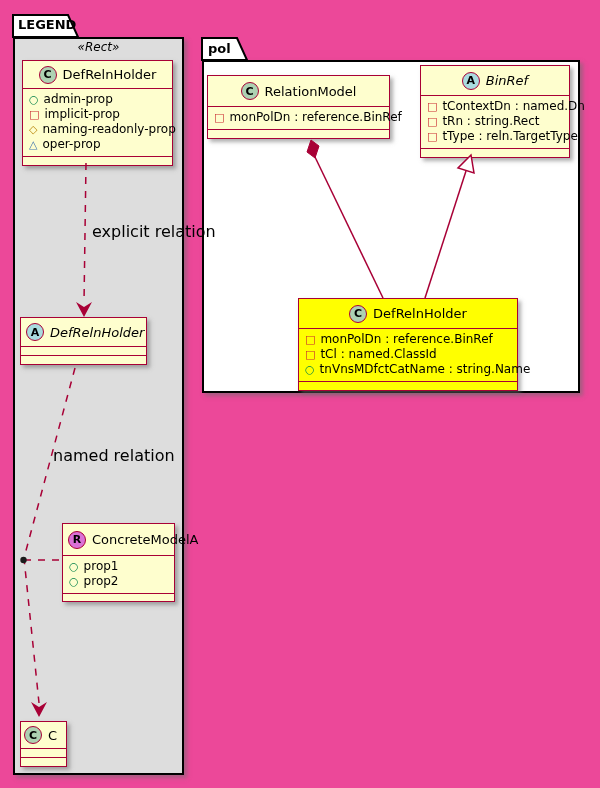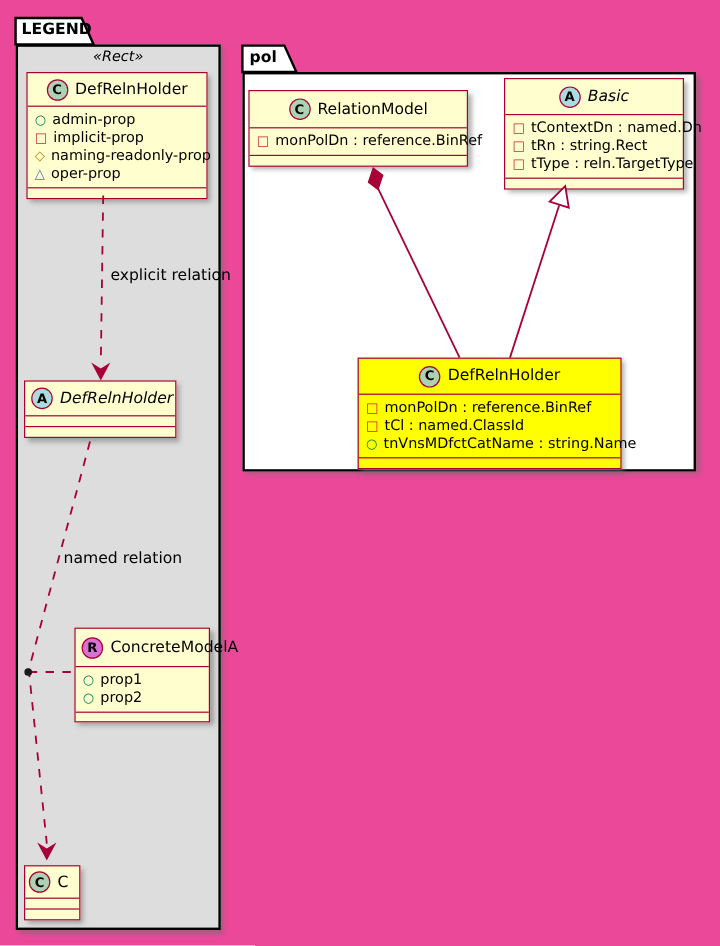--- a/index.html
+++ b/index.html
@@ -30,21 +30,21 @@
   .members{padding:3px 6px 4px;border-bottom:1.5px solid #A80036;box-sizing:border-box;}
   .member{display:flex;align-items:center;gap:5px;font-size:12px;line-height:15px;white-space:nowrap;}
   .vis{font-size:11px;line-height:11px;flex:0 0 auto;}
   .vis.circle{color:#038048;}
   .vis.square{color:#C82930;}
   .vis.diamond{color:#B8860B;}
   .vis.triangle{color:#4177AF;}
   .compartment{box-sizing:border-box;}
   .compartment + .compartment{border-top:1.5px solid #A80036;}
   
-  .edge-label{position:absolute;font-size:13px;z-index:3;}
+  .edge-label{position:absolute;font-size:16px;z-index:3;}
   
   svg.overlay{position:absolute;left:0;top:0;z-index:5;pointer-events:none;}
 </style>
 </head>
 <body>
 
 <div class="canvas">
 
   <div class="pkg-body pkg-legend"></div>
   <div class="tab-label" style="left:18px;top:17px;">LEGEND</div>
@@ -125,21 +125,21 @@
         <span class="vis square">□</span>
         <span>monPolDn : reference.BinRef</span>
       </div>
     </div>
     <div class="compartment" style="height:8px;"></div>
   </div>
 
   <div class="uml-class" style="left:420px;top:65px;width:150px;">
     <div class="uml-title" style="height:30px;">
       <span class="spot a">A</span>
-      <span class="uml-name abstract">Basic</span>
+      <span class="uml-name abstract">BinRef</span>
     </div>
     <div class="members">
       <div class="member">
         <span class="vis square">□</span>
         <span>tContextDn : named.Dn</span>
       </div>
       <div class="member">
         <span class="vis square">□</span>
         <span>tRn : string.Rect</span>
       </div>
@@ -167,21 +167,21 @@
       </div>
       <div class="member">
         <span class="vis circle">○</span>
         <span>tnVnsMDfctCatName : string.Name</span>
       </div>
     </div>
     <div class="compartment" style="height:8px;"></div>
   </div>
 
   <div class="edge-label" style="left:92px;top:222px;">explicit relation</div>
-  <div class="edge-label" style="left:53px;top:458px;">named relation</div>
+  <div class="edge-label" style="left:53px;top:446px;">named relation</div>
 
   <svg class="overlay" width="600" height="788" viewBox="0 0 600 788">
 
     <polygon points="13,15 68,15 78,37 13,37" fill="#FFFFFF" stroke="#000000" stroke-width="2"></polygon>
     <polygon points="202,38 237,38 247,60 202,60" fill="#FFFFFF" stroke="#000000" stroke-width="2"></polygon>
 
     <path d="M86,163 L84,303" fill="none" stroke="#A80036" stroke-width="1.5" stroke-dasharray="7,7"></path>
     <polygon points="84,317 76,302 84,307 92,302" fill="#A80036"></polygon>
 
     <path d="M75,368 L24,558 L39,703" fill="none" stroke="#A80036" stroke-width="1.5" stroke-dasharray="7,7"></path>

